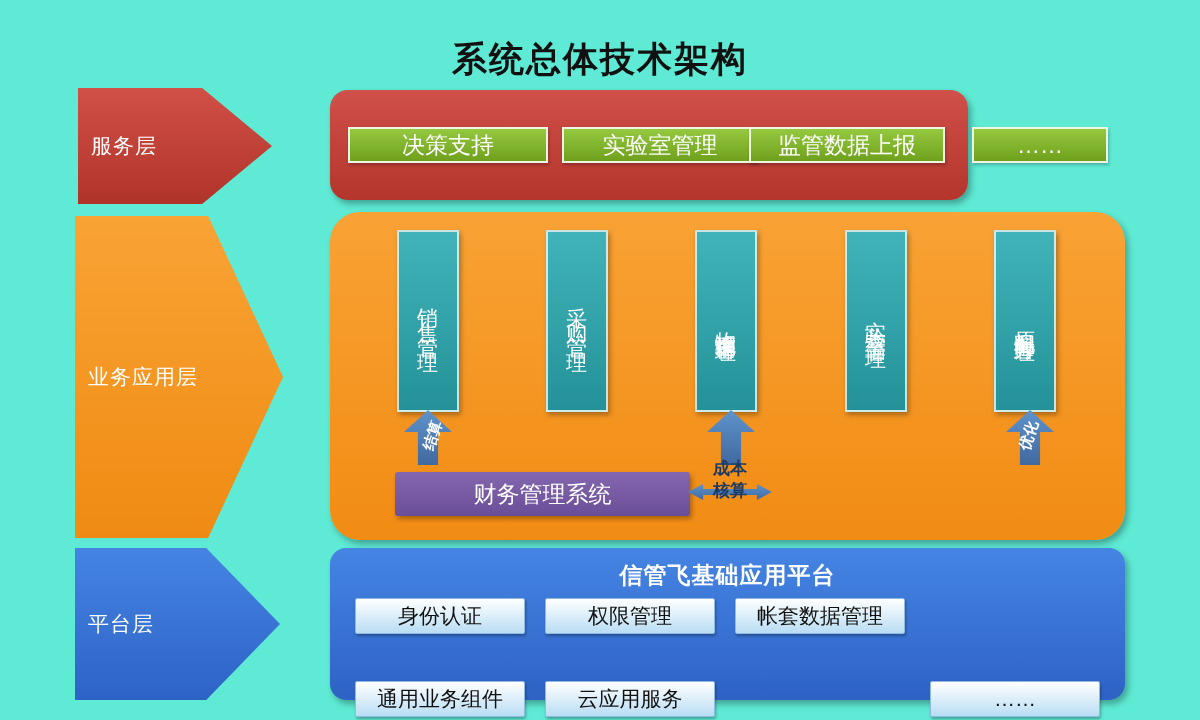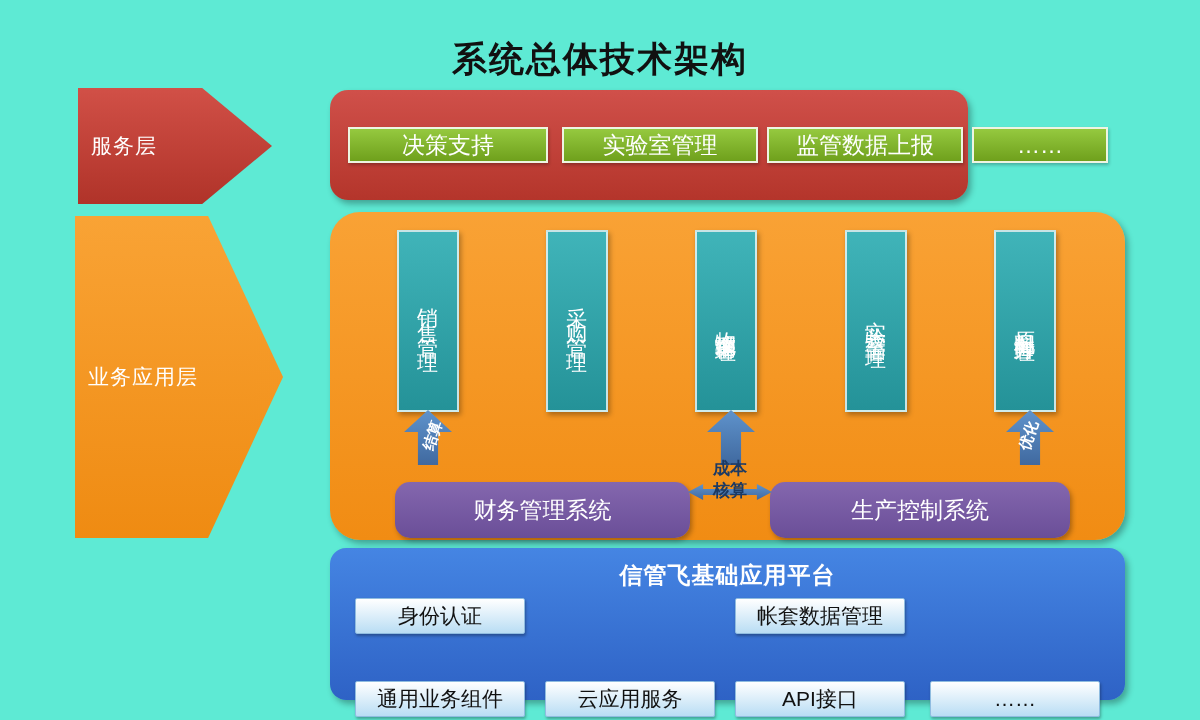--- a/index.html
+++ b/index.html
@@ -40,21 +40,21 @@
 
   
   .gbox{
     position:absolute;top:37px;height:36px;box-sizing:border-box;
     display:flex;align-items:center;justify-content:center;
     color:#fff;font-size:23px;
     background:linear-gradient(180deg,#95c93f 0%,#6fa01c 100%);
     border:2px solid #eef5e2;box-shadow:1px 2px 3px rgba(0,0,0,.25);
   }
   .g0{left:18px;width:200px;} .g1{left:232px;width:196px;}
-  .g2{left:437px;width:196px;} .g3{left:642px;width:136px;}
+  .g2{left:419px;width:196px;} .g3{left:642px;width:136px;}
 
   
   .tmod{
     position:absolute;top:18px;width:62px;height:182px;box-sizing:border-box;
     display:flex;align-items:center;justify-content:center;
     background:linear-gradient(180deg,#40b4b9 0%,#23919а 100%);
     background:linear-gradient(180deg,#40b4b9 0%,#249298 100%);
     border:2px solid rgba(255,255,255,.75);
     box-shadow:2px 3px 5px rgba(0,0,0,.3);
   }
@@ -83,23 +83,23 @@
     word-break:break-all;
   }
   .harrow{
     position:absolute;left:358px;top:272px;width:84px;height:16px;z-index:1;
     background:linear-gradient(180deg,#5f93cc 0%,#40699f 100%);
     clip-path:polygon(0 50%,18% 0,18% 32%,82% 32%,82% 0,100% 50%,82% 100%,82% 68%,18% 68%,18% 100%);
   }
 
   
   .pbox{
-    position:absolute;top:270px;height:56px;
+    position:absolute;top:260px;height:44px;
     display:flex;align-items:center;justify-content:center;
-    color:#fff;font-size:23px;border-radius:15px;
+    color:#fff;font-size:23px;border-radius:3px;
     background:linear-gradient(180deg,#8467ae 0%,#6a4e98 100%);
     box-shadow:2px 3px 5px rgba(0,0,0,.3);
   }
   .p0{left:65px;width:295px;} .p1{left:440px;width:300px;}
 
   
   .platform-title{
     position:absolute;top:12px;left:0;width:100%;text-align:center;
     color:#fff;font-size:23px;font-weight:bold;letter-spacing:1px;
   }
@@ -154,28 +154,30 @@
     <div class="uparrow ua-left"></div>
     <div class="uparrow ua-mid"></div>
     <div class="uparrow ua-right"></div>
 
     <span class="flow-label fl-left">结算</span>
     <span class="flow-label fl-right">优化</span>
     <div class="cost-label">成本核算</div>
     <div class="harrow"></div>
 
     <div class="pbox p0">财务管理系统</div>
-    <div class="pbox p1">生产控制系统</div>
   </div>
 
+  <div class="chevron chev-blue">
+    <span class="chev-label">平台层</span>
+  </div>
   <div class="panel panel-blue">
     <div class="platform-title">信管飞基础应用平台</div>
 
     <div class="cell r1 c0">身份认证</div>
+    <div class="cell r1 c1">权限管理</div>
     <div class="cell r1 c2">帐套数据管理</div>
 
     <div class="cell r2 c0">通用业务组件</div>
     <div class="cell r2 c1">云应用服务</div>
-    <div class="cell r2 c2">API接口</div>
     <div class="cell r2 c3">……</div>
   </div>
 
 </div>
 
 </body></html>

